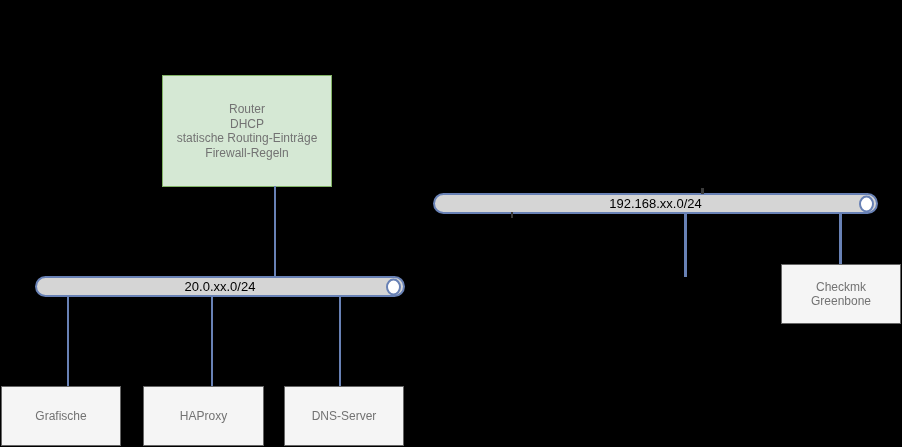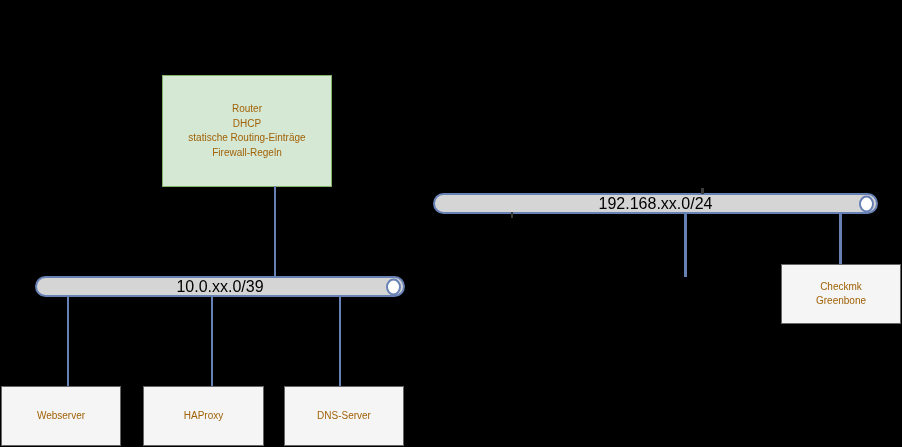--- a/index.html
+++ b/index.html
@@ -18,23 +18,23 @@
   }
   .shape {
     position: absolute;
     box-sizing: border-box;
     display: flex;
     align-items: center;
     justify-content: center;
     text-align: center;
   }
   .shape .lbl {
-    font-size: 10px;
+    font-size: 12px;
     line-height: 14.5px;
-    color: #a16207;
+    color: #737373;
     white-space: pre;   
   }
   .router {
     left: 162px; top: 75px; width: 170px; height: 112px;
     background: #d5e8d4;
     border: 1.5px solid #82b366;
   }
   .node {
     background: #f5f5f5;
     border: 1.5px solid #666666;
@@ -51,21 +51,21 @@
     box-sizing: border-box;
     height: 21px;
     background: #d5d5d5;
     border: 2px solid #6881b5;
     border-radius: 10.5px;
     display: flex;
     align-items: center;
     justify-content: center;
   }
   .bus .bus-lbl {
-    font-size: 16px;
+    font-size: 13px;
     color: #000000;
     white-space: nowrap;
     line-height: 17px;
   }
   .bus-cap {
     position: absolute;
     right: 2px;
     top: 50%;
     transform: translateY(-50%);
     width: 11px;
@@ -103,30 +103,30 @@
   <div class="shape router">
     <span class="lbl">Router
 DHCP
 statische Routing-Einträge
 Firewall-Regeln</span>
   </div>
 
   <div class="conn conn-router"></div>
 
   <div class="bus bus-10">
-    <span class="bus-lbl">10.0.xx.0/39</span>
+    <span class="bus-lbl">20.0.xx.0/24</span>
     <span class="bus-cap"></span>
   </div>
 
   <div class="conn conn-webserver"></div>
   <div class="conn conn-haproxy"></div>
   <div class="conn conn-dns"></div>
 
   <div class="shape node node-webserver">
-    <span class="lbl">Webserver</span>
+    <span class="lbl">Grafische</span>
   </div>
   <div class="shape node node-haproxy">
     <span class="lbl">HAProxy</span>
   </div>
   <div class="shape node node-dns">
     <span class="lbl">DNS-Server</span>
   </div>
 
   <div class="bus bus-192">
     <span class="bus-lbl">192.168.xx.0/24</span>

